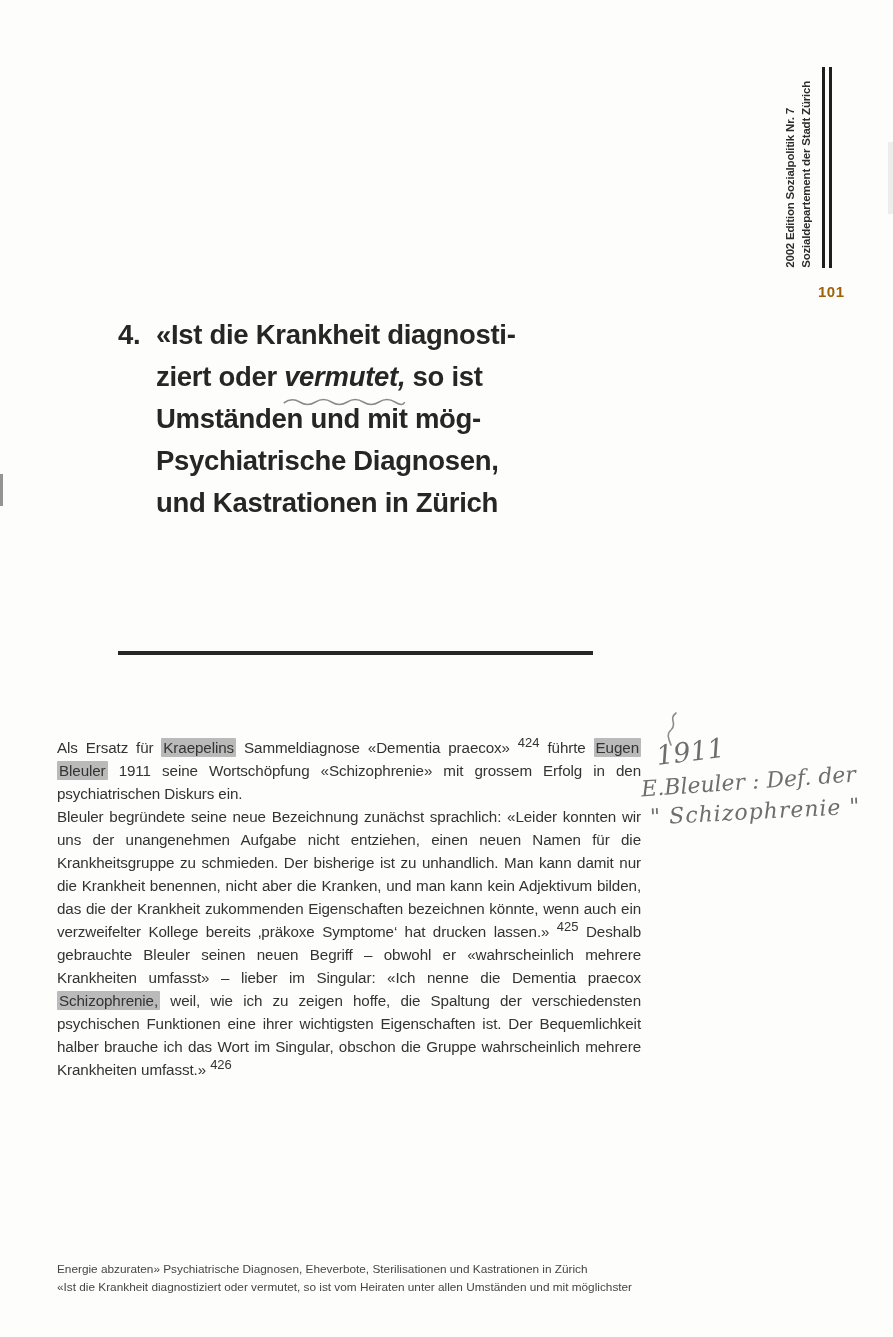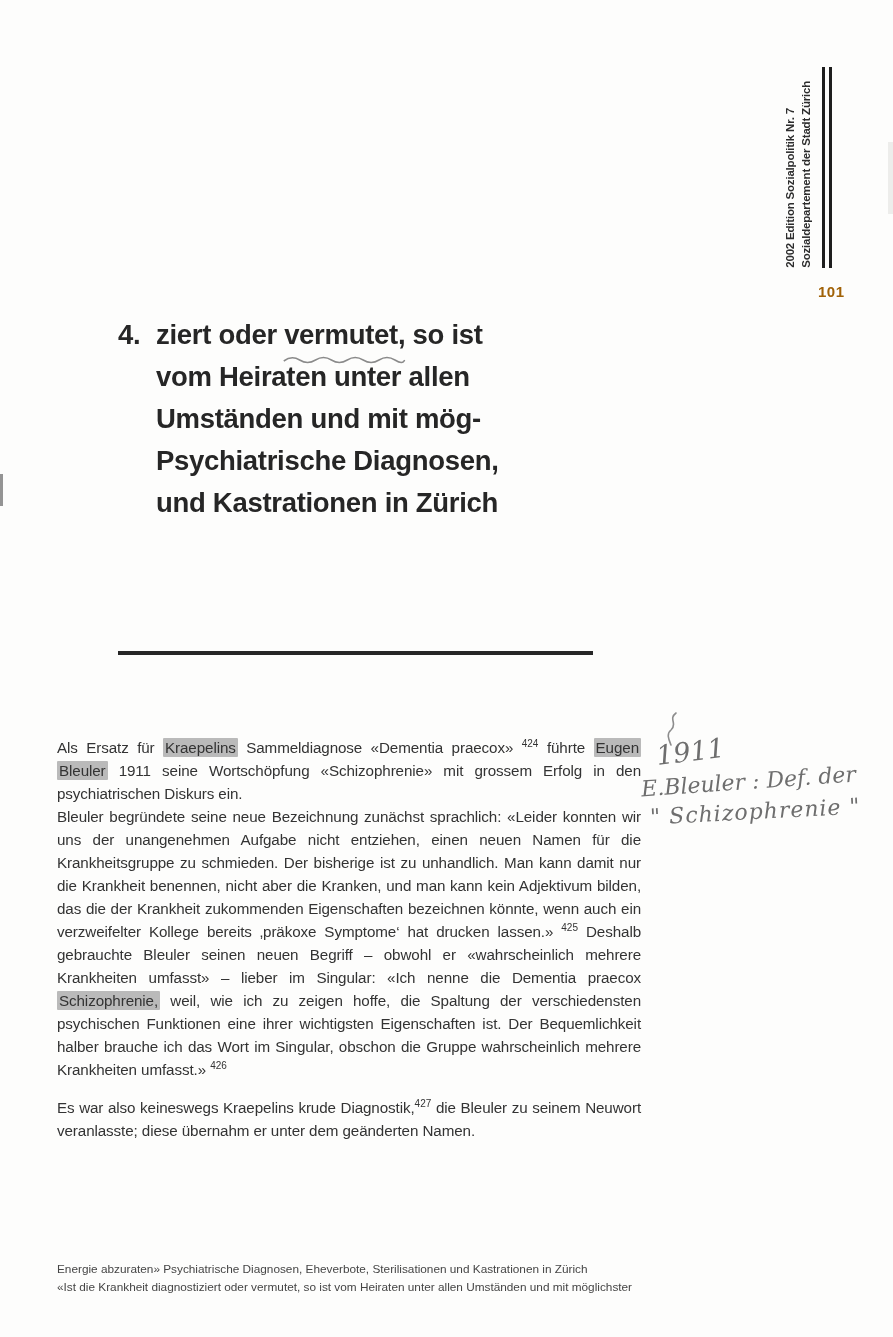--- a/index.html
+++ b/index.html
@@ -17,31 +17,31 @@
   .imprint-bars{position:absolute;left:822px;top:67px;height:201px;width:4px;
     border-left:3.5px solid var(--imprint-rule);border-right:3.5px solid var(--imprint-rule);}
   .page-number{position:absolute;left:818px;top:283px;font-size:15px;font-weight:bold;
     color:#a16207;letter-spacing:0.5px;}
 
   
   .heading{position:absolute;left:118px;top:314px;display:flex;color:var(--heading);
     font-weight:bold;font-size:27.5px;line-height:42px;letter-spacing:-0.3px;}
   .heading-number{width:38px;flex:none;}
   .heading-line{white-space:nowrap;}
-  .wavy{position:relative;display:inline-block;}
+  .wavy{position:relative;display:inline-block;font-style:italic;}
   .wavy svg{position:absolute;left:-2px;bottom:-8px;width:102%;height:10px;}
   .heading-rule{position:absolute;left:118px;top:651px;width:475px;height:4px;background:var(--heading);}
 
   
   .bodytext{position:absolute;left:57px;top:736px;width:584px;font-size:15.2px;
     line-height:23px;text-align:justify;color:var(--text);letter-spacing:-0.1px;}
   .bodytext p{margin:0;}
   .bodytext p.spaced{margin-top:15px;}
   .hl{background:var(--highlight);padding:1px 2px;border-radius:1px;box-decoration-break:clone;}
-  sup{font-size:10px;line-height:0;letter-spacing:0;}
+  sup{font-size:13px;line-height:0;letter-spacing:0;}
 
   
   .annot{position:absolute;font-family:"DejaVu Serif", serif;font-style:italic;
     color:var(--handwriting);white-space:nowrap;}
   .annot-year{left:656px;top:736px;font-size:27px;transform:rotate(-7deg);}
   .annot-l1{left:641px;top:769px;font-size:22px;transform:rotate(-4deg);}
   .annot-l2{left:650px;top:799px;font-size:22px;transform:rotate(-3deg);letter-spacing:1px;}
   .squiggle{position:absolute;left:664px;top:712px;}
 
   
@@ -57,35 +57,34 @@
 <div class="imprint">
   <span class="imprint-line">2002 Edition Sozialpolitik Nr. 7</span>
   <span class="imprint-line">Sozialdepartement der Stadt Zürich</span>
 </div>
 <div class="imprint-bars"></div>
 <div class="page-number">101</div>
 
 <div class="heading">
   <div class="heading-number">4.</div>
   <div class="heading-lines">
+    <div class="heading-line">«Ist die Krankheit diagnosti-</div>
     <div class="heading-line"><span>ziert oder </span><span class="wavy"><span>vermutet,</span><svg viewBox="0 0 140 10" preserveAspectRatio="none">
             <path d="M2 7 Q 11 1 20 6 T 38 6 T 56 6 T 74 6 T 92 6 T 110 6 T 128 6 T 139 6" fill="none" stroke="#8a8a8a" stroke-width="1.6"></path>
           </svg></span><span> so ist</span></div>
-    <div class="heading-line">vom Heiraten unter allen</div>
     <div class="heading-line">Umständen und mit mög-</div>
     <div class="heading-line">Psychiatrische Diagnosen,</div>
     <div class="heading-line">und Kastrationen in Zürich</div>
   </div>
 </div>
 <div class="heading-rule"></div>
 
 <div class="bodytext">
   <p><span>Als Ersatz für </span><span class="hl">Kraepelins</span><span> Sammeldiagnose «Dementia praecox» </span><sup>424</sup><span> führte </span><span class="hl">Eugen Bleuler</span><span> 1911 seine Wortschöpfung «Schizophrenie» mit grossem Erfolg in den psychiatrischen Diskurs ein.</span></p>
   <p><span>Bleuler begründete seine neue Bezeichnung zunächst sprachlich: «Leider konnten wir uns der unangenehmen Aufgabe nicht entziehen, einen neuen Namen für die Krankheitsgruppe zu schmieden. Der bisherige ist zu unhandlich. Man kann damit nur die Krankheit benennen, nicht aber die Kranken, und man kann kein Adjektivum bilden, das die der Krankheit zukommenden Eigenschaften bezeichnen könnte, wenn auch ein verzweifelter Kollege bereits ‚präkoxe Symptome‘ hat drucken lassen.» </span><sup>425</sup><span> Deshalb gebrauchte Bleuler seinen neuen Begriff – obwohl er «wahrscheinlich mehrere Krankheiten umfasst» – lieber im Singular: «Ich nenne die Dementia praecox </span><span class="hl">Schizophrenie,</span><span> weil, wie ich zu zeigen hoffe, die Spaltung der verschiedensten psychischen Funktionen eine ihrer wichtigsten Eigenschaften ist. Der Bequemlichkeit halber brauche ich das Wort im Singular, obschon die Gruppe wahrscheinlich mehrere Krankheiten umfasst.» </span><sup>426</sup></p>
-  <p class="spaced"><span>Es war also keineswegs Kraepelins krude Diagnostik,</span><sup>427</sup><span> die Bleuler zu seinem Neuwort veranlasste; diese übernahm er unter dem geänderten Namen.</span></p>
 </div>
 
 <svg class="squiggle" width="16" height="34" viewBox="0 0 16 34">
   <path d="M12 1 C 4 7 14 12 7 18 C 2 22 5 28 7 33" fill="none" stroke="#8d8d8d" stroke-width="1.6" stroke-linecap="round"></path>
 </svg>
 <div class="annot annot-year">1911</div>
 <div class="annot annot-l1">E.Bleuler : Def. der</div>
 <div class="annot annot-l2">" Schizophrenie "</div>
 
 <div class="footer">

